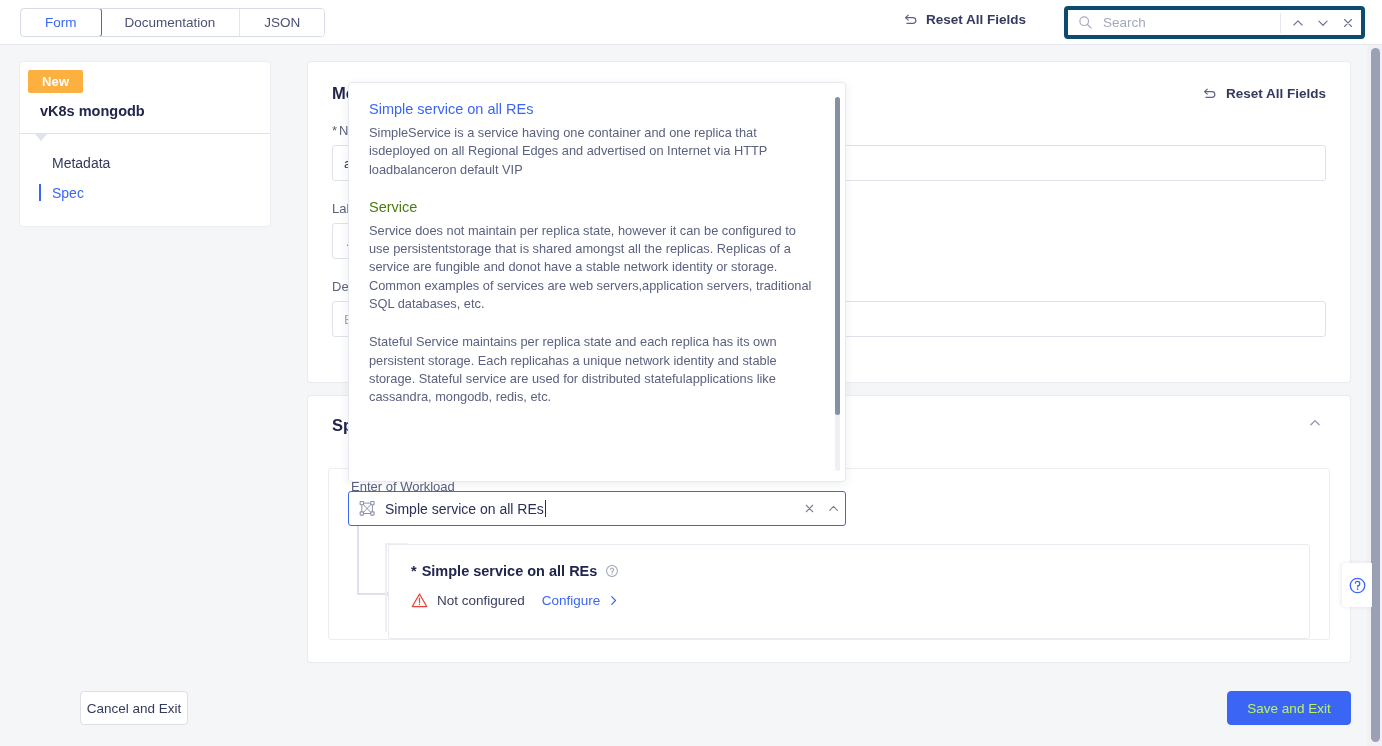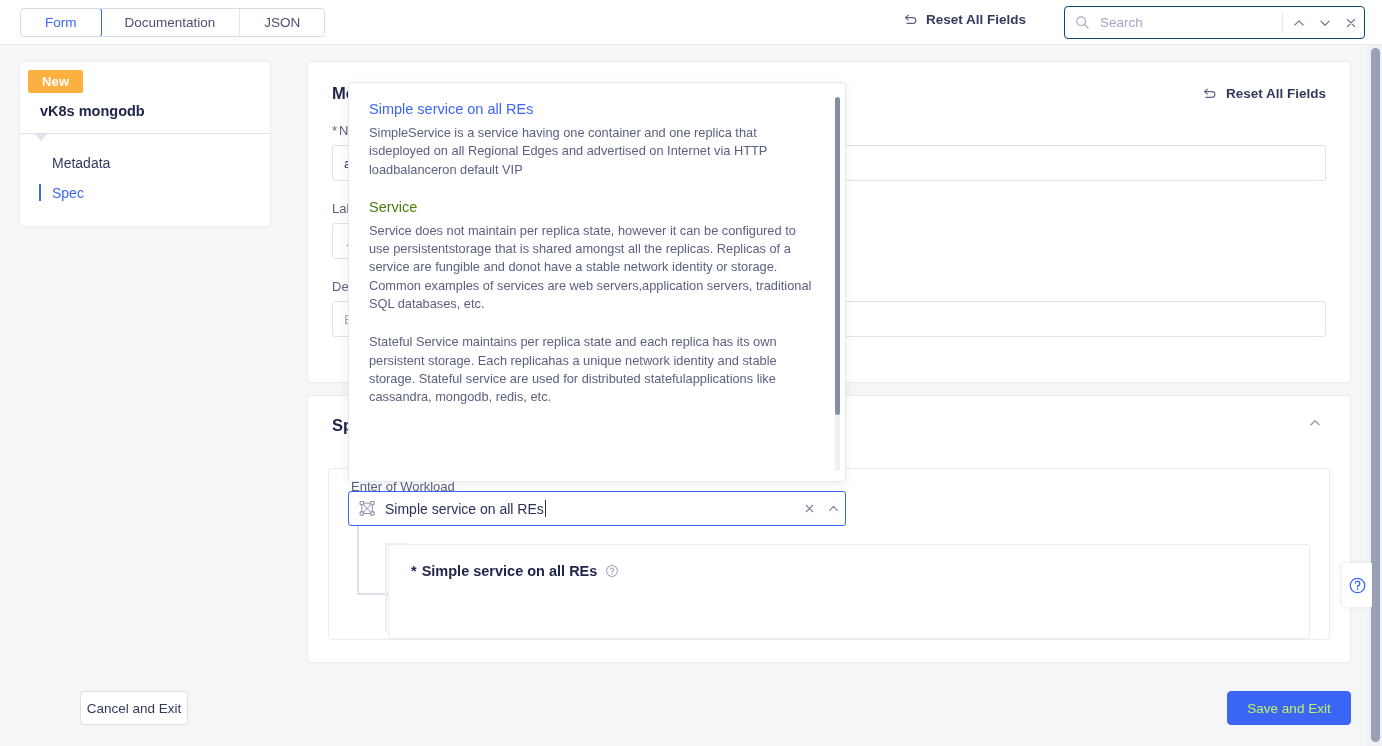--- a/index.html
+++ b/index.html
@@ -39,21 +39,21 @@
 
   .reset-top {
     position: absolute; left: 903px; top: 12px;
     display: flex; align-items: center; gap: 8px;
     font-size: 13.5px; color: #333a5e; cursor: pointer; font-weight: 600;
   }
   .reset-ico { width: 15px; height: 15px; display: block; }
 
   .searchbox {
     position: absolute; left: 1064px; top: 6px; width: 301px; height: 33px;
-    border: 1px solid #0c4a6e; border-radius: 4px; background: #fff;
+    border: 4px solid #0c4a6e; border-radius: 4px; background: #fff;
     display: flex; align-items: center;
   }
   .searchbox .mag { margin: 0 8px 0 10px; flex: 0 0 auto; }
   .search-input {
     border: none; outline: none; flex: 1 1 auto; font-size: 13.5px;
     color: #2b3058; background: transparent; font-family: inherit;
     min-width: 0;
   }
   .search-input::placeholder { color: #a2a8bd; }
   .sep { width: 1px; height: 20px; background: #e4e7ef; margin: 0 4px; }
@@ -380,20 +380,34 @@
 
   <div id="config-card">
     <div class="cc-title">
       <span>*</span>
       <span>Simple service on all REs</span>
       <svg width="14" height="14" viewBox="0 0 16 16" style="margin-left:3px;">
         <circle cx="8" cy="8" r="6.2" fill="none" stroke="#9aa0b6" stroke-width="1.15"></circle>
         <path d="M6.3 6.1 a1.75 1.75 0 1 1 1.9 2.1 v1.1" fill="none" stroke="#9aa0b6" stroke-width="1.15" stroke-linecap="round"></path>
         <circle cx="8.1" cy="11.3" r=".75" fill="#9aa0b6"></circle>
       </svg>
+    </div>
+    <div class="cc-status">
+      <svg width="17" height="17" viewBox="0 0 18 18">
+        <path d="M9 2.1 L16.6 15.4 H1.4 Z" fill="none" stroke="#e8403a" stroke-width="1.3" stroke-linejoin="round"></path>
+        <line x1="9" y1="6.6" x2="9" y2="11" stroke="#e8403a" stroke-width="1.3" stroke-linecap="round"></line>
+        <circle cx="9" cy="13.1" r=".8" fill="#e8403a"></circle>
+      </svg>
+      <span>Not configured</span>
+      <span class="cfg-link">
+        <span>Configure</span>
+        <svg width="13" height="13" viewBox="0 0 16 16">
+          <path d="M5.8 3.3 L10.5 8 L5.8 12.7" fill="none" stroke="#3b66f5" stroke-width="1.5" stroke-linecap="round" stroke-linejoin="round"></path>
+        </svg>
+      </span>
     </div>
   </div>
 
   <div id="combo">
     <svg class="combo-ico" width="17" height="17" viewBox="0 0 18 18">
       <rect x="1.2" y="1.6" width="3.6" height="3.4" rx=".6" fill="none" stroke="#8b93ad" stroke-width="1.15"></rect>
       <rect x="12.4" y="1.6" width="3.6" height="3.4" rx=".6" fill="none" stroke="#8b93ad" stroke-width="1.15"></rect>
       <rect x="1.2" y="12.6" width="3.6" height="3.4" rx=".6" fill="none" stroke="#8b93ad" stroke-width="1.15"></rect>
       <rect x="12.4" y="12.6" width="3.6" height="3.4" rx=".6" fill="none" stroke="#8b93ad" stroke-width="1.15"></rect>
       <path d="M4.8 3.3 H12.4 M4.8 14.3 H12.4 M3 5.0 V12.6 M14.2 5.0 V12.6" stroke="#8b93ad" stroke-width="1.05" fill="none"></path>

